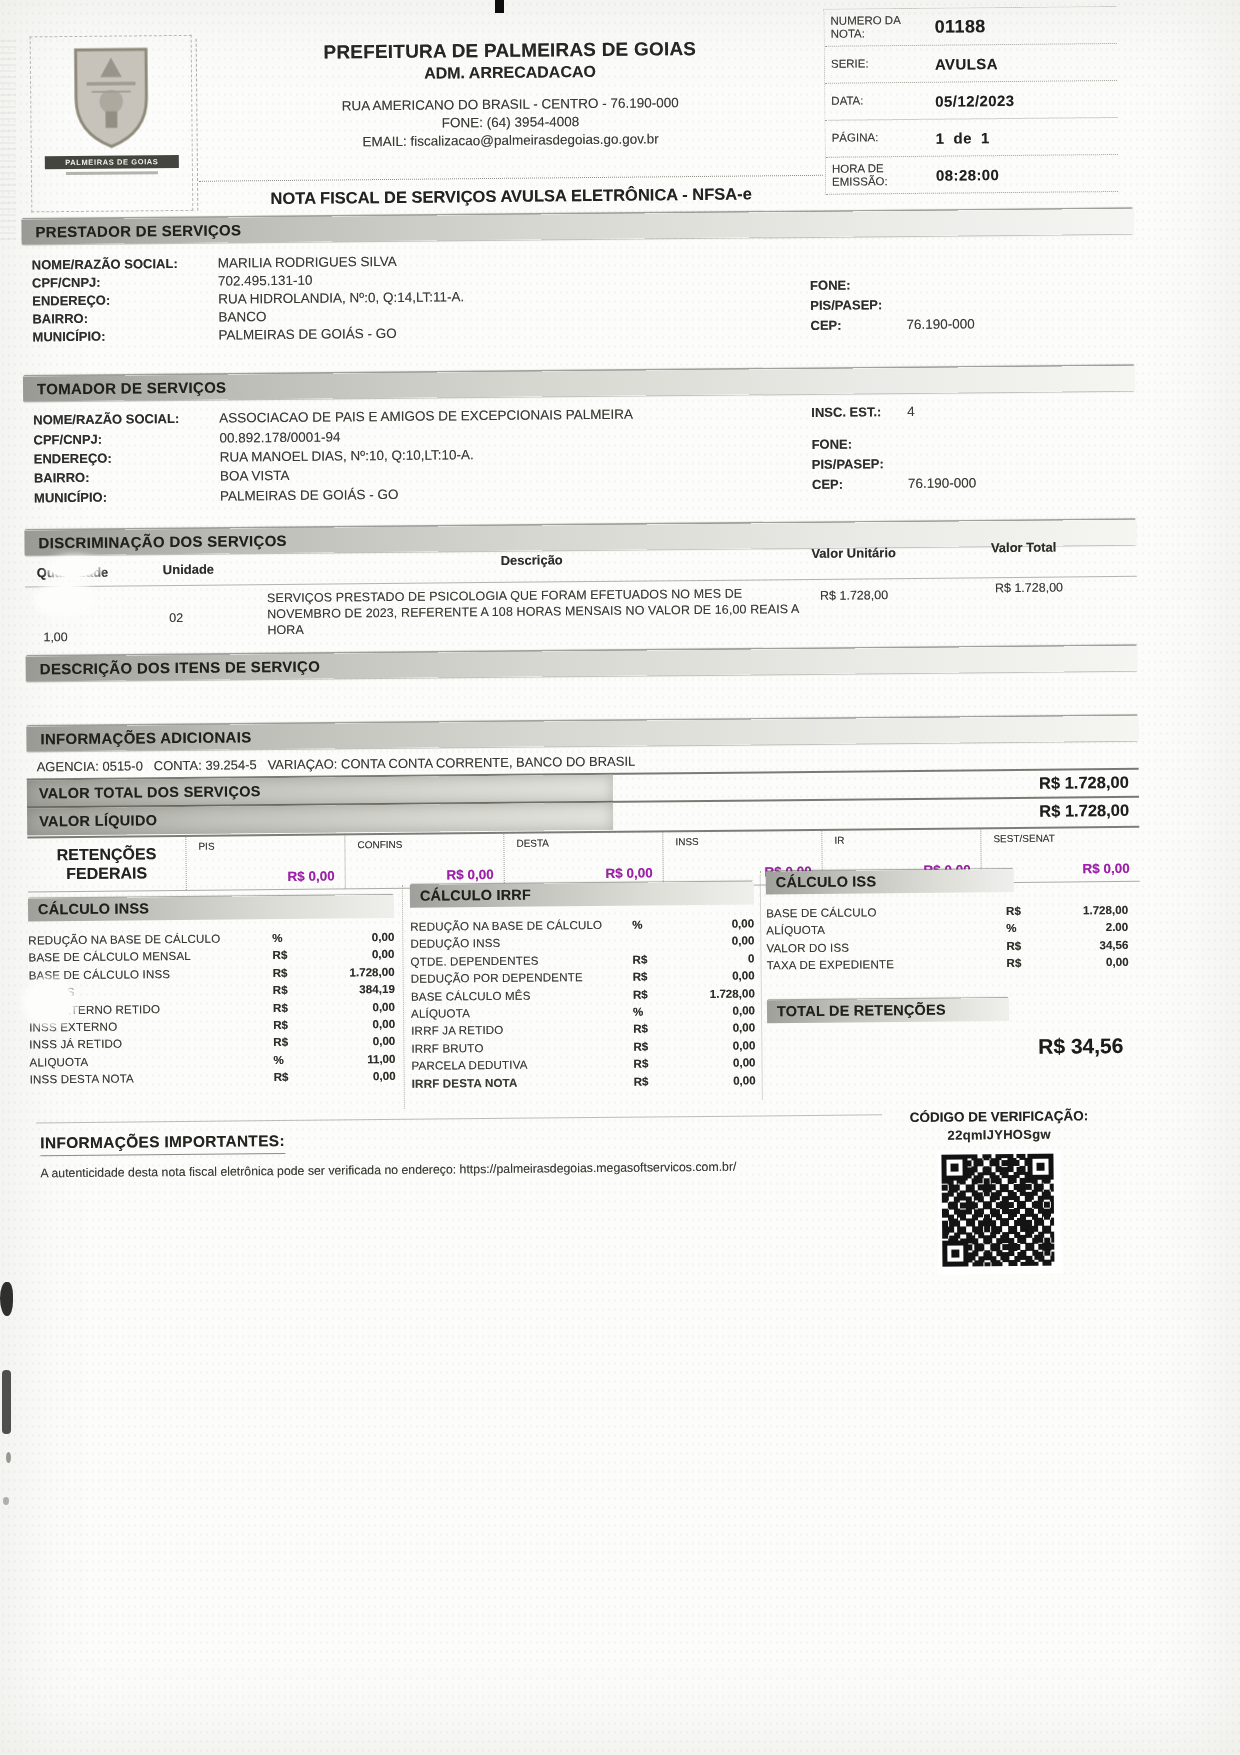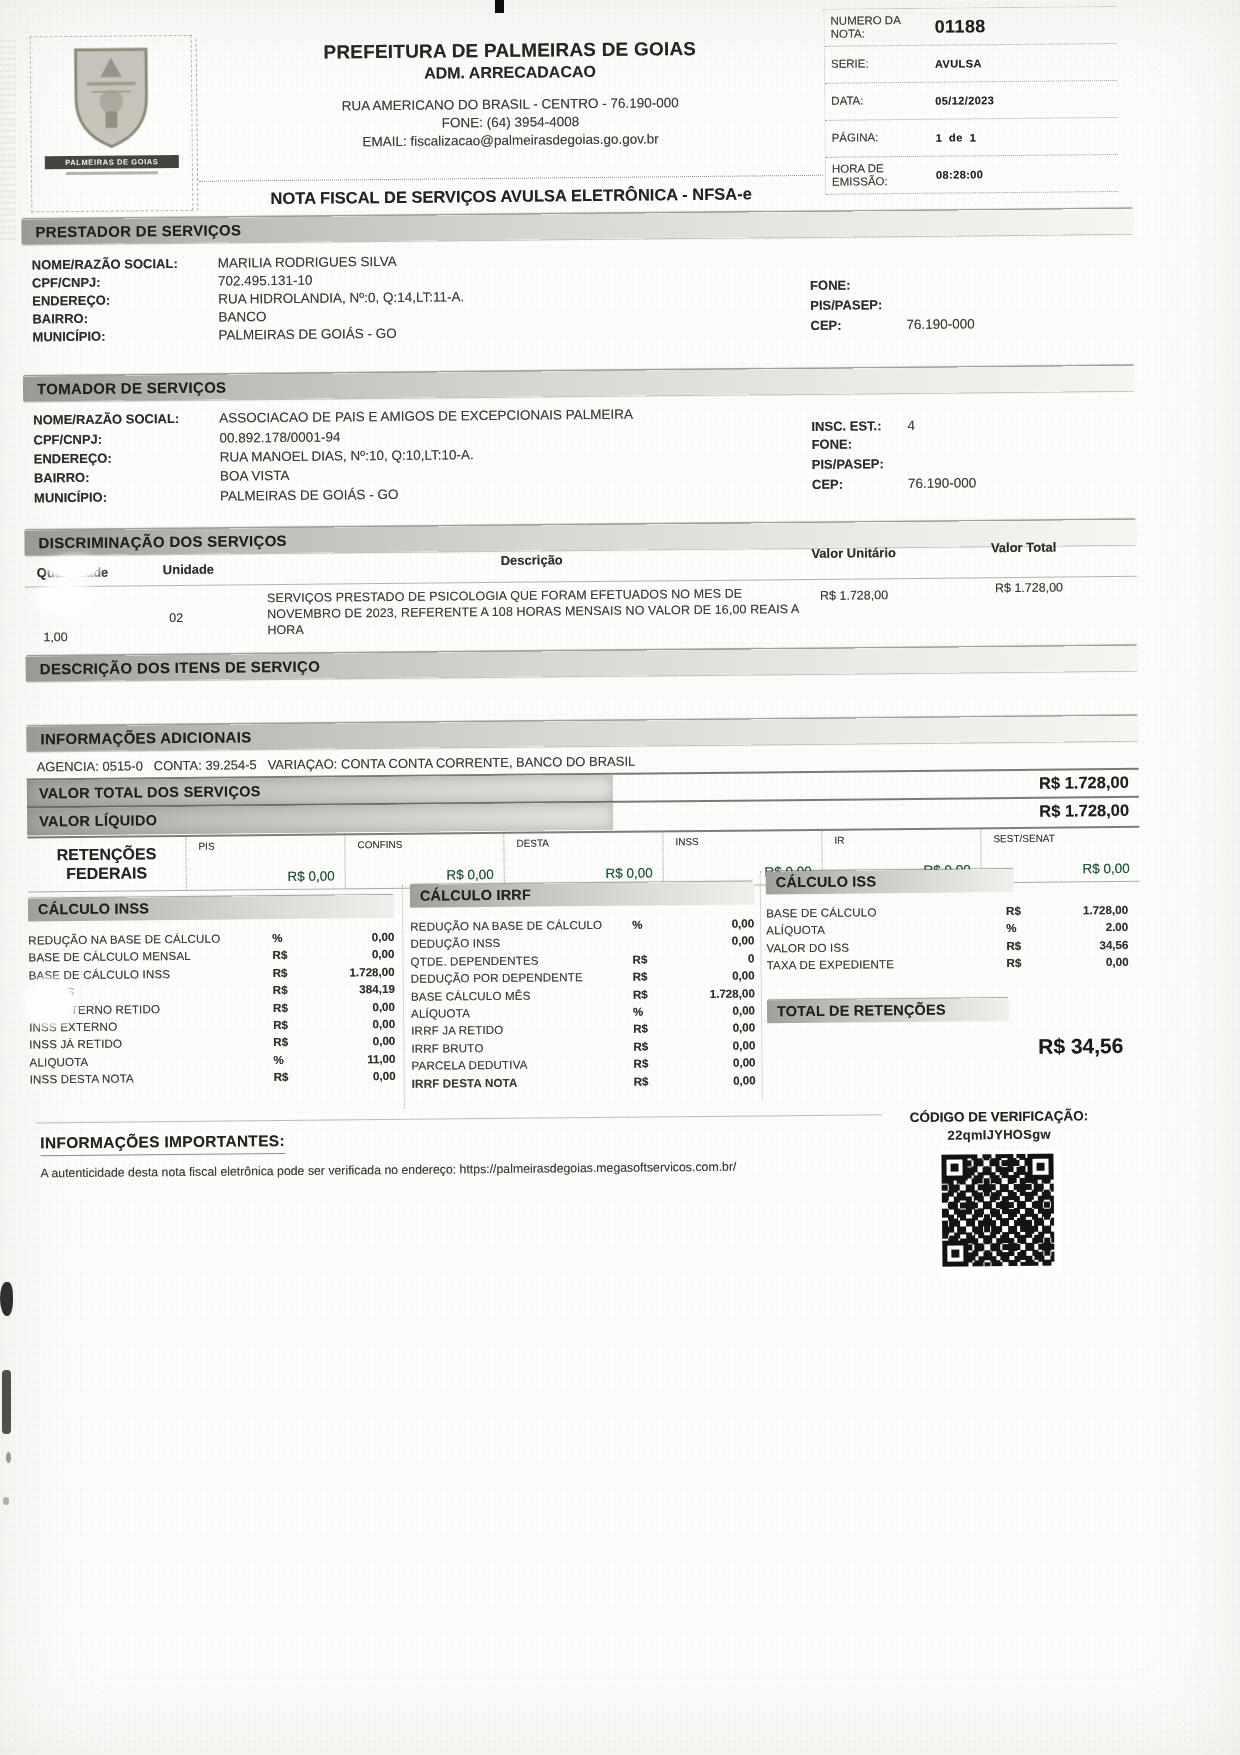--- a/index.html
+++ b/index.html
@@ -38,21 +38,21 @@
   .org{font-size:19px;letter-spacing:.2px;color:#262622;}
   .dept{font-size:16px;margin-top:2px;color:#262622;}
   .addr{font-size:13.5px;margin-top:3px;color:#3a3a35;}
   .addr.first{margin-top:15px;}
   .doc-title{position:absolute;left:186px;top:168px;width:624px;text-align:center;
              border-top:1.6px dotted #8e8e88;padding-top:8px;font-size:16.5px;color:#222;}
   .nota-box{position:absolute;left:812px;top:2px;width:292px;border-top:1.4px dotted #a2a29a;
             border-left:1px dotted #b5b5ad;}
   .nrow{display:flex;align-items:center;min-height:37px;border-bottom:1.6px dotted #a2a29a;padding:2px 6px;box-sizing:border-box;}
   .nlab{width:104px;font-size:11.5px;color:#3c3c37;line-height:1.15;}
-  .nval{font-size:11px;font-weight:bold;color:#1f1f1c;letter-spacing:.4px;}
+  .nval{font-size:15px;font-weight:bold;color:#1f1f1c;letter-spacing:.4px;}
   .nrow:nth-child(1) .nval{font-size:18px;}
 
   
   .bar{position:absolute;left:8px;width:1112px;height:25px;
        background:linear-gradient(90deg,#9a9a94 0%,#bcbcb6 18%,#d7d7d1 46%,#eaeae6 76%,#f5f5f2 100%);
        box-shadow:0 -2.5px 1px -1px rgba(70,70,63,.55),0 2px 1px -1px rgba(95,95,88,.4);}
   .bar .t{font-weight:bold;font-size:15px;line-height:25px;padding-left:14px;color:#20201c;letter-spacing:.3px;}
 
   
   .fl{position:absolute;left:18px;display:flex;font-size:13.5px;}
@@ -76,21 +76,21 @@
   .tbar span{font-weight:bold;font-size:14.5px;line-height:27px;padding-left:12px;color:#1f1f1b;letter-spacing:.3px;}
   .tval{position:absolute;right:10px;top:3px;font-weight:bold;font-size:16.5px;color:#1d1d1a;}
 
   
   .ret{position:absolute;left:8px;top:822px;width:1112px;height:56px;display:flex;
        border-top:2px solid rgba(72,72,65,.7);border-bottom:1.5px solid rgba(72,72,65,.45);box-sizing:border-box;}
   .ret .head{width:158px;display:flex;align-items:center;justify-content:center;text-align:center;
        font-weight:bold;font-size:16px;line-height:1.15;color:#22221e;}
   .rcell{flex:1;position:relative;border-left:1.6px dotted #9b9b94;}
   .rlab{position:absolute;left:12px;top:4px;font-size:10px;color:#35352f;}
-  .rval{position:absolute;right:10px;bottom:5px;font-size:13.5px;font-weight:normal;color:#14532d;}
+  .rval{position:absolute;right:10px;bottom:5px;font-size:13.5px;font-weight:bold;color:#a21caf;}
 
   
   .ccol{position:absolute;}
   .bar2{height:23px;background:linear-gradient(90deg,#a0a09a 0%,#c0c0ba 30%,#dedeD8 70%,#efefec 100%);
         box-shadow:0 -2px 1px -1px rgba(70,70,63,.5);}
   .bar2 .t{font-weight:bold;font-size:14.5px;line-height:23px;padding-left:10px;color:#20201c;letter-spacing:.2px;}
   .crows{margin-top:12px;}
   .crow{display:flex;align-items:baseline;height:17.4px;font-size:11.6px;color:#3a3a34;}
   .crow .cl{flex:1;letter-spacing:.15px;}
   .crow .cu{width:38px;font-weight:bold;color:#2d2d28;}
@@ -227,21 +227,21 @@
       <span class="val">RUA MANOEL DIAS, Nº:10, Q:10,LT:10-A.</span>
     </div>
     <div class="fl" style="top:456px">
       <span class="lab">BAIRRO:</span>
       <span class="val">BOA VISTA</span>
     </div>
     <div class="fl" style="top:476px">
       <span class="lab">MUNICÍPIO:</span>
       <span class="val">PALMEIRAS DE GOIÁS - GO</span>
     </div>
-    <div class="fr" style="top:412px">
+    <div class="fr" style="top:398px">
       <span class="lab">INSC. EST.:</span>
       <span class="val">4</span>
     </div>
     <div class="fr" style="top:430px">
       <span class="lab">FONE:</span>
       <span class="val"></span>
     </div>
     <div class="fr" style="top:450px">
       <span class="lab">PIS/PASEP:</span>
       <span class="val"></span>

